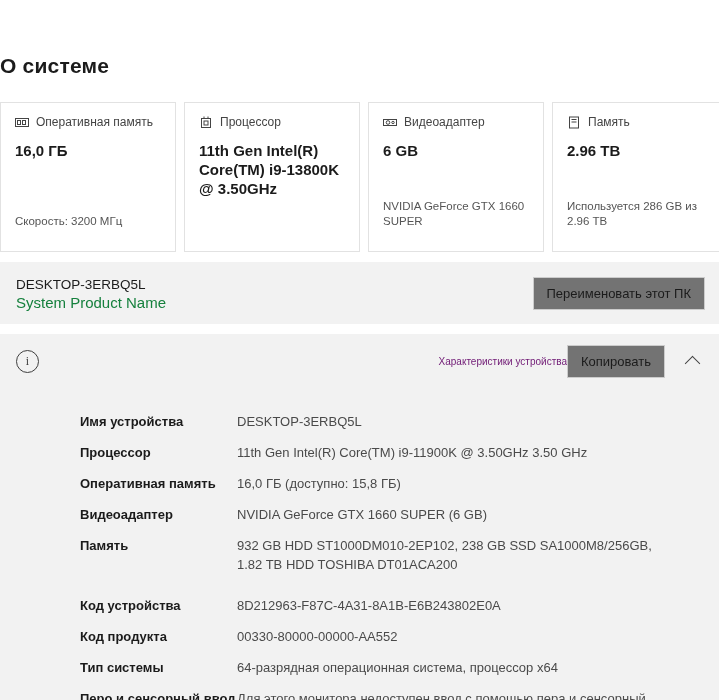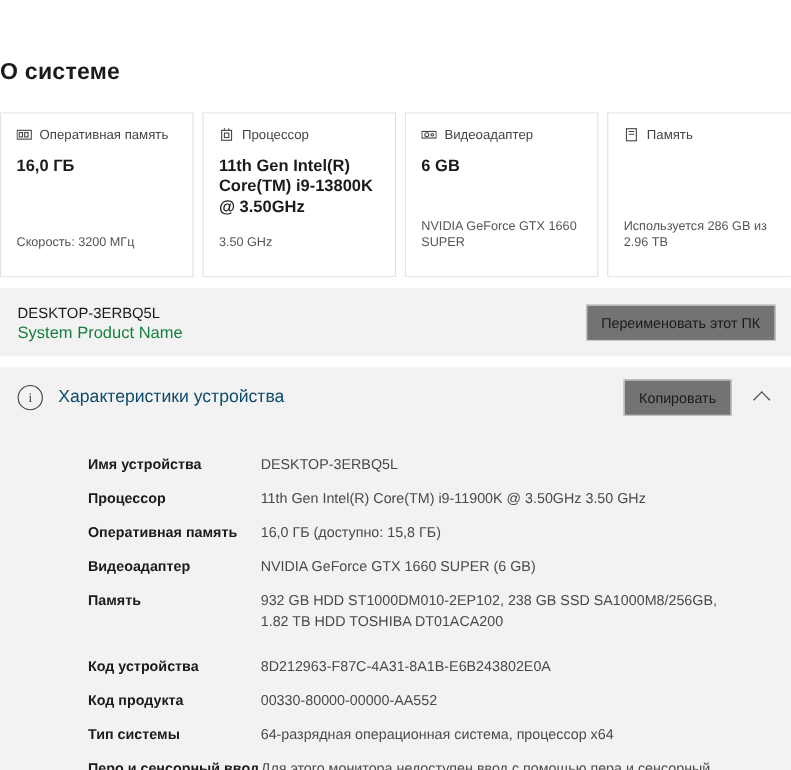--- a/index.html
+++ b/index.html
@@ -124,24 +124,25 @@
     border-radius: 50%;
     display: flex;
     align-items: center;
     justify-content: center;
     font-size: 12px;
     color: #3f3f3f;
     font-family: "Liberation Serif", serif;
     flex-shrink: 0;
   }
   .section-title {
-    font-size: 16px;
-    color: #0c4a6e;
+    font-size: 10px;
+    color: #701a75;
     margin-left: 14px;
     flex: 1;
+    text-align: right;
   }
   .copy-btn {
     margin-right: 18px;
   }
   .chevron {
     width: 22px;
     height: 22px;
     position: relative;
     flex-shrink: 0;
   }
@@ -215,21 +216,20 @@
           <svg width="14" height="13" viewBox="0 0 14 13">
               <rect x="2.5" y="2.5" width="9" height="9" fill="none" stroke="#444" stroke-width="1"></rect>
               <rect x="5" y="5" width="4" height="4" fill="none" stroke="#444" stroke-width="1"></rect>
               <line x1="5" y1="0.5" x2="5" y2="2.5" stroke="#444"></line>
               <line x1="9" y1="0.5" x2="9" y2="2.5" stroke="#444"></line>
             </svg>
         </span>
         <span class="card-label">Процессор</span>
       </div>
       <div class="card-value">11th Gen Intel(R) Core(TM) i9-13800K @ 3.50GHz</div>
-      <div class="card-foot">3.50 GHz</div>
     </div>
 
     <div class="card">
       <div class="card-head">
         <span class="card-icon">
           <svg width="14" height="13" viewBox="0 0 14 13">
               <rect x="0.5" y="3.5" width="13" height="6" fill="none" stroke="#444" stroke-width="1"></rect>
               <circle cx="5" cy="6.5" r="1.8" fill="none" stroke="#444" stroke-width="1"></circle>
               <circle cx="10" cy="6.5" r="1.2" fill="none" stroke="#444" stroke-width="1"></circle>
             </svg>
@@ -244,20 +244,21 @@
       <div class="card-head">
         <span class="card-icon">
           <svg width="14" height="13" viewBox="0 0 14 13">
               <rect x="2.5" y="1" width="9" height="11" fill="none" stroke="#444" stroke-width="1"></rect>
               <line x1="4.5" y1="3.5" x2="9.5" y2="3.5" stroke="#444"></line>
               <line x1="4.5" y1="6" x2="9.5" y2="6" stroke="#444"></line>
             </svg>
         </span>
         <span class="card-label">Память</span>
       </div>
+      <div class="card-value">2.96 TB</div>
       <div class="card-foot">Используется 286 GB из 2.96 TB</div>
     </div>
 
   </div>
 
   <div class="rename-bar">
     <div>
       <div class="rename-name">DESKTOP-3ERBQ5L</div>
       <div class="rename-sub">System Product Name</div>
     </div>

